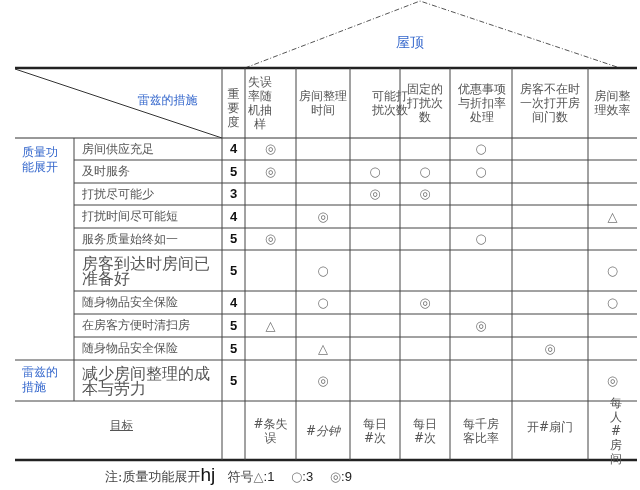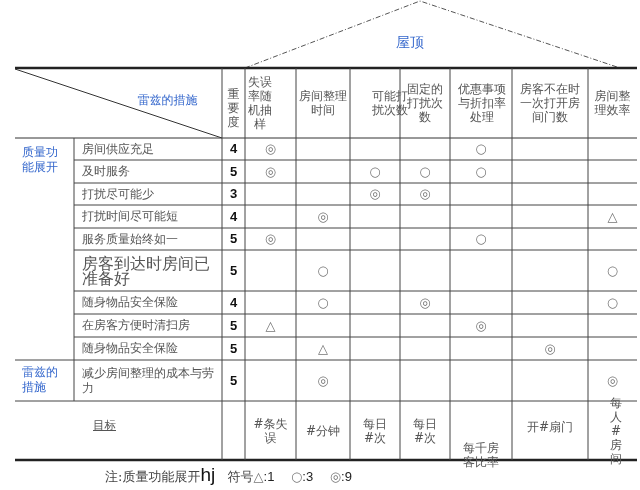--- a/index.html
+++ b/index.html
@@ -152,37 +152,37 @@
     <div class="cell sym" style="left: 588px; top: 314px; width: 49px; height: 23px;"></div>
     <div class="cell left" style="left: 74px; top: 337px; width: 140px; height: 23px; font-size: 12px; line-height: 15px;">随身物品安全保险</div>
     <div class="cell imp" style="left: 222px; top: 337px; width: 23px; height: 23px;">5</div>
     <div class="cell sym" style="left: 245px; top: 337px; width: 51px; height: 23px;"></div>
     <div class="cell sym" style="left: 296px; top: 337px; width: 54px; height: 23px;">△</div>
     <div class="cell sym" style="left: 350px; top: 337px; width: 50px; height: 23px;"></div>
     <div class="cell sym" style="left: 400px; top: 337px; width: 50px; height: 23px;"></div>
     <div class="cell sym" style="left: 450px; top: 337px; width: 62px; height: 23px;"></div>
     <div class="cell sym" style="left: 512px; top: 337px; width: 76px; height: 23px;">◎</div>
     <div class="cell sym" style="left: 588px; top: 337px; width: 49px; height: 23px;"></div>
-    <div class="cell left" style="left: 74px; top: 360px; width: 140px; height: 41px; font-size: 12px; line-height: 15px;">减少房间整理的成本与劳力</div>
+    <div class="cell left" style="left: 74px; top: 360px; width: 140px; height: 41px; font-size: 16px; line-height: 15px;">减少房间整理的成本与劳力</div>
     <div class="cell imp" style="left: 222px; top: 360px; width: 23px; height: 41px;">5</div>
     <div class="cell sym" style="left: 245px; top: 360px; width: 51px; height: 41px;"></div>
     <div class="cell sym" style="left: 296px; top: 360px; width: 54px; height: 41px;">◎</div>
     <div class="cell sym" style="left: 350px; top: 360px; width: 50px; height: 41px;"></div>
     <div class="cell sym" style="left: 400px; top: 360px; width: 50px; height: 41px;"></div>
     <div class="cell sym" style="left: 450px; top: 360px; width: 62px; height: 41px;"></div>
     <div class="cell sym" style="left: 512px; top: 360px; width: 76px; height: 41px;"></div>
     <div class="cell sym" style="left: 588px; top: 360px; width: 49px; height: 41px;">◎</div>
   </div>
 
-<div class="cell" style="left:1px; top:401px; width:207px; height:47px;text-decoration:underline;">目标</div>
+<div class="cell" style="left:18px; top:401px; width:207px; height:47px;text-decoration:underline;">目标</div>
 <div class="cell hdr" style="left:245px; top:401px; width:51px; height:59px;">#条失误</div>
-<div class="cell hdr" style="left:296px; top:401px; width:54px; height:59px;">#分钟</div>
+<div class="cell hdr" style="left:296px; top:401px; width:54px; height:59px;font-style:italic;">#分钟</div>
 <div class="cell hdr" style="left:350px; top:401px; width:50px; height:59px; padding:0 8px;">每日#次</div>
 <div class="cell hdr" style="left:400px; top:401px; width:50px; height:59px; padding:0 8px;">每日#次</div>
-<div class="cell hdr" style="left:450px; top:401px; width:62px; height:59px; padding:0 8px;margin-top:24px;">每千房客比率</div>
+<div class="cell hdr" style="left:450px; top:401px; width:62px; height:59px; padding:0 8px;">每千房客比率</div>
 <div class="cell hdr" style="left:512px; top:401px; width:76px; height:52px;">开#扇门</div>
 <div class="cell hdr" style="left:588px; top:401px; width:49px; height:59px; padding:0 28px;text-align:center;">每人#房间</div>
 
 <div class="abs note">
   <span>注:质量功能展开</span><span class="big">hj</span>
   &nbsp;&nbsp;<span>符号</span><span class="sym">△</span><span class="num">:1</span>
   &nbsp;&nbsp;&nbsp;<span class="sym">○</span><span class="num">:3</span>
   &nbsp;&nbsp;&nbsp;<span class="sym">◎</span><span class="num">:9</span>
 </div>
 

